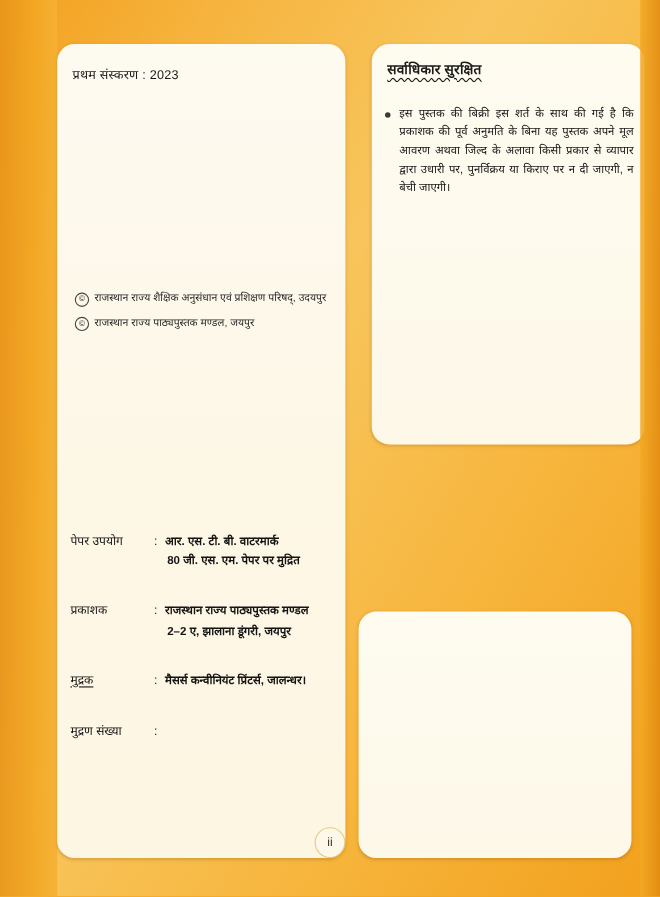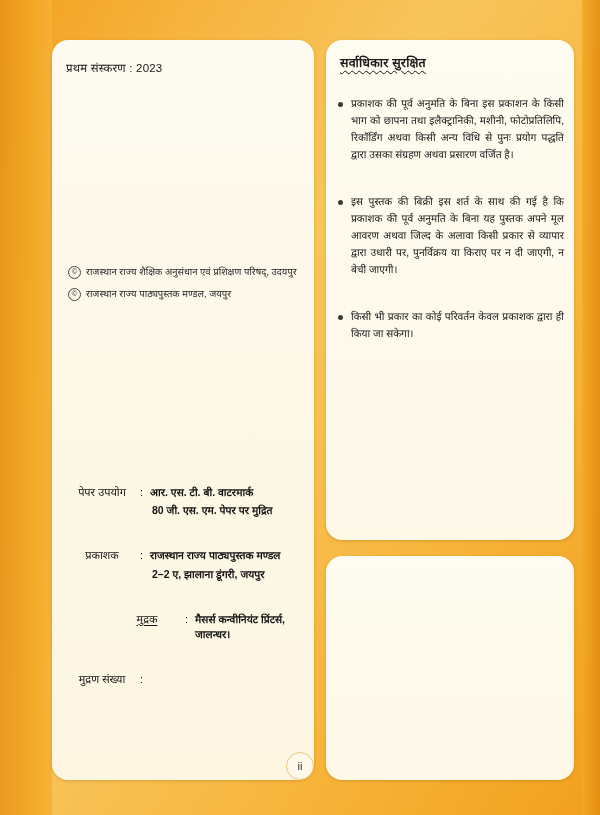--- a/index.html
+++ b/index.html
@@ -47,24 +47,24 @@
     box-shadow: 0 1px 3px rgba(120,70,0,.25);
   }
   .panel-left {
     left: 52px;
     top: 40px;
     width: 262px;
     height: 740px;
     background: linear-gradient(180deg,#fdfaf0 0%, #fdf7e6 55%, #fdf6e3 100%);
   }
   .panel-right-top {
-    left: 326px;
+    left: 338px;
     top: 40px;
     width: 248px;
-    height: 500px;
+    height: 364px;
     background: linear-gradient(180deg,#fefbf0 0%, #fdf8e8 100%);
   }
   .panel-right-bottom {
     left: 326px;
     top: 556px;
     width: 248px;
     height: 224px;
     background: linear-gradient(180deg,#fefbf0 0%, #fdf8e8 100%);
   }
 
@@ -116,26 +116,24 @@
   }
   .det-row {
     display: flex;
     margin-bottom: 30px;
     line-height: 1.45;
   }
   .det-label {
     width: 76px;
     flex: 0 0 auto;
     font-size: 11px;
-    text-align: center;
   }
   .det-label.underline {
     text-decoration: underline;
     text-underline-offset: 2px;
-    margin-left: 45px;
   }
   .det-colon {
     width: 10px;
     flex: 0 0 auto;
   }
   .det-value {
     flex: 1 1 auto;
     font-size: 10.5px;
     font-weight: bold;
   }
@@ -280,30 +278,22 @@
   </div>
 
   <div class="panel panel-right-top">
     <div class="rt-title">
       <span class="wavy">सर्वाधिकार सुरक्षित</span>
     </div>
 
     <div class="bullets">
       <div class="bullet">
         <span class="dot"></span>
-        <span class="btext">प्रकाशक की पूर्व अनुमति के बिना इस प्रकाशन के किसी भाग को छापना तथा इलैक्ट्रानिकी, मशीनी, फोटोप्रतिलिपि, रिकॉर्डिंग अथवा किसी अन्य विधि से पुनः प्रयोग पद्धति द्वारा उसका संग्रहण अथवा प्रसारण वर्जित है।</span>
-      </div>
-      <div class="bullet">
-        <span class="dot"></span>
         <span class="btext">इस पुस्तक की बिक्री इस शर्त के साथ की गई है कि प्रकाशक की पूर्व अनुमति के बिना यह पुस्तक अपने मूल आवरण अथवा जिल्द के अलावा किसी प्रकार से व्यापार द्वारा उधारी पर, पुनर्विक्रय या किराए पर न दी जाएगी, न बेची जाएगी।</span>
       </div>
-      <div class="bullet">
-        <span class="dot"></span>
-        <span class="btext">किसी भी प्रकार का कोई परिवर्तन केवल प्रकाशक द्वारा ही किया जा सकेगा।</span>
-      </div>
     </div>
   </div>
 
   <div class="panel panel-right-bottom"></div>
 
   <div class="folio">ii</div>
 
 </div>
 
 </body></html>

